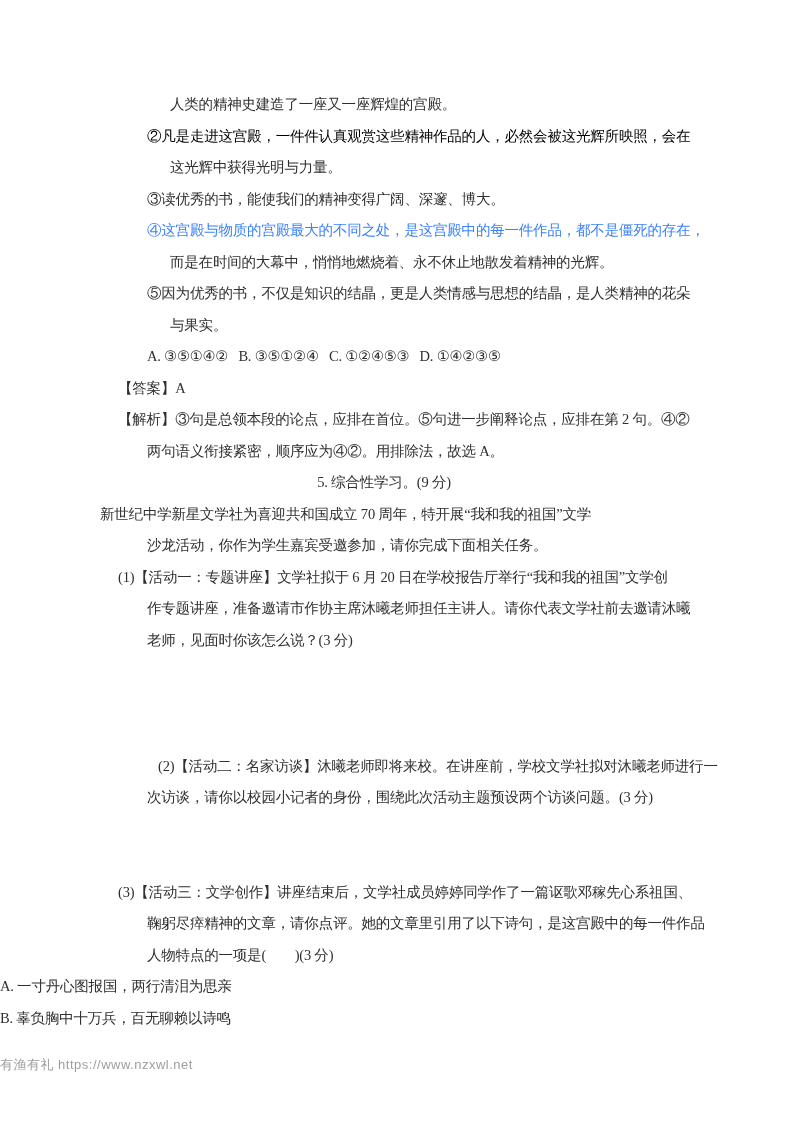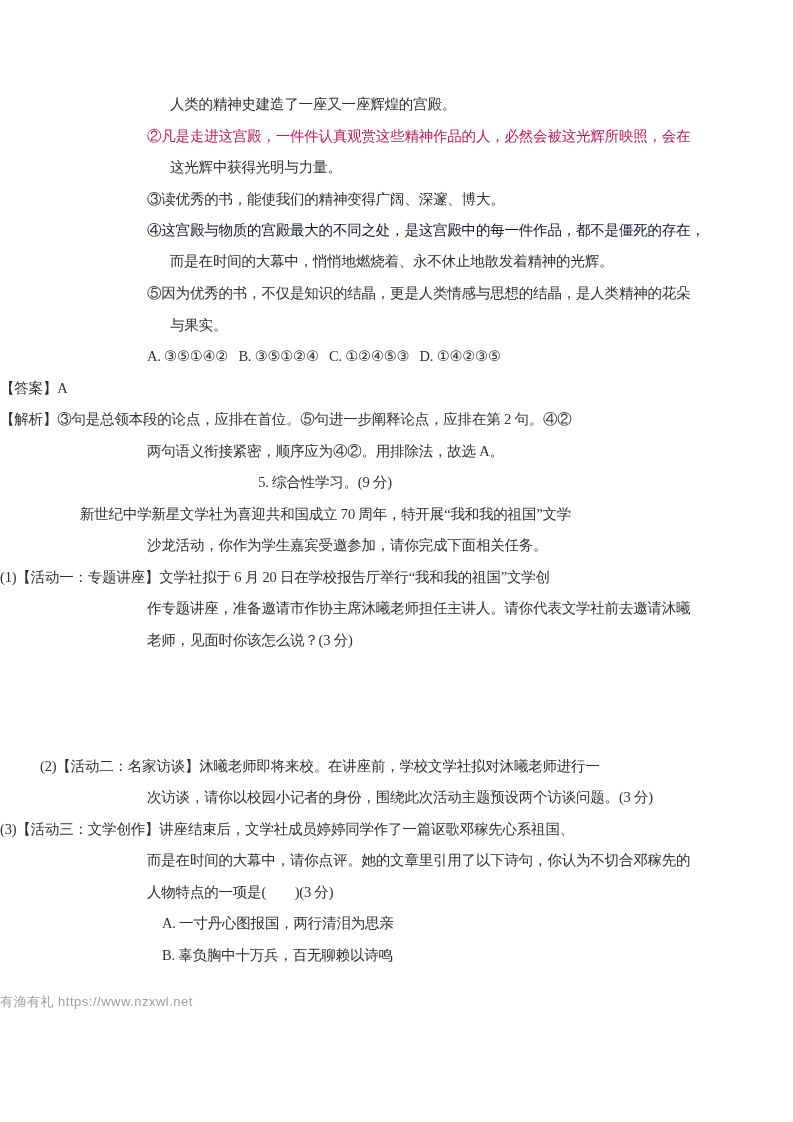--- a/index.html
+++ b/index.html
@@ -22,58 +22,58 @@
   }
   .line {
     font-size: 14.5px;
     letter-spacing: -0.2px;
     line-height: 31.5px;
     min-height: 31.5px;
     white-space: pre;
     color: #2f2f2f;
   }
   
-  .i0 { }  
+  .i0 { padding-left: 118px; }  
   .i1 { padding-left: 147px; }  
   .i2 { padding-left: 170px; }  
-  .i3 { padding-left: 80px; }  
-  .i4 { padding-left: 162px; }  
+  .i3 { padding-left: 100px; }  
+  .i4 { }  
   .footer {
     margin-top: 22px;
     font-family: "Liberation Sans", "DejaVu Sans", sans-serif;
     font-size: 13px;
     letter-spacing: 0.5px;
     color: #9e9e9e;
   }
 </style>
 </head>
 <body style="background: rgb(255, 255, 255);">
 
 <div class="doc">
   <div>
       <div class="line i2" style="color: rgb(47, 47, 47);">人类的精神史建造了一座又一座辉煌的宫殿。</div>
-      <div class="line i1" style="color: #be185d;">②凡是走进这宫殿，一件件认真观赏这些精神作品的人，必然会被这光辉所映照，会在</div>
+      <div class="line i1" style="color: #000000;">②凡是走进这宫殿，一件件认真观赏这些精神作品的人，必然会被这光辉所映照，会在</div>
       <div class="line i2" style="color: rgb(47, 47, 47);">这光辉中获得光明与力量。</div>
       <div class="line i1" style="color: rgb(47, 47, 47);">③读优秀的书，能使我们的精神变得广阔、深邃、博大。</div>
-      <div class="line i1" style="color: #0f172a; text-align: center;">④这宫殿与物质的宫殿最大的不同之处，是这宫殿中的每一件作品，都不是僵死的存在，</div>
-      <div class="line i2" style="color: rgb(47, 47, 47); font-family: Liberation Mono, monospace;">而是在时间的大幕中，悄悄地燃烧着、永不休止地散发着精神的光辉。</div>
+      <div class="line i1" style="color: #3b82f6; text-align: center;">④这宫殿与物质的宫殿最大的不同之处，是这宫殿中的每一件作品，都不是僵死的存在，</div>
+      <div class="line i2" style="color: rgb(47, 47, 47);">而是在时间的大幕中，悄悄地燃烧着、永不休止地散发着精神的光辉。</div>
       <div class="line i1" style="color: rgb(47, 47, 47);">⑤因为优秀的书，不仅是知识的结晶，更是人类情感与思想的结晶，是人类精神的花朵</div>
       <div class="line i2" style="color: rgb(47, 47, 47);">与果实。</div>
       <div class="line i1" style="color: rgb(47, 47, 47);">A. ③⑤①④②   B. ③⑤①②④   C. ①②④⑤③   D. ①④②③⑤</div>
       <div class="line i0" style="color: rgb(47, 47, 47);">【答案】A</div>
       <div class="line i0" style="color: rgb(47, 47, 47);">【解析】③句是总领本段的论点，应排在首位。⑤句进一步阐释论点，应排在第 2 句。④②</div>
       <div class="line i1" style="color: rgb(47, 47, 47);">两句语义衔接紧密，顺序应为④②。用排除法，故选 A。</div>
       <div class="line i0" style="color: rgb(47, 47, 47); text-align: center;">5. 综合性学习。(9 分)</div>
       <div class="line i3" style="color: rgb(47, 47, 47);">新世纪中学新星文学社为喜迎共和国成立 70 周年，特开展“我和我的祖国”文学</div>
       <div class="line i1" style="color: rgb(47, 47, 47);">沙龙活动，你作为学生嘉宾受邀参加，请你完成下面相关任务。</div>
       <div class="line i0" style="color: rgb(47, 47, 47); font-family: Liberation Serif, serif;">(1)【活动一：专题讲座】文学社拟于 6 月 20 日在学校报告厅举行“我和我的祖国”文学创</div>
       <div class="line i1" style="color: rgb(47, 47, 47); font-family: Liberation Serif, serif;">作专题讲座，准备邀请市作协主席沐曦老师担任主讲人。请你代表文学社前去邀请沐曦</div>
       <div class="line i1" style="color: rgb(47, 47, 47);">老师，见面时你该怎么说？(3 分)</div>
       <div class="line i0" style="margin-top: 94.5px; color: rgb(47, 47, 47); margin-left: 40px;">(2)【活动二：名家访谈】沐曦老师即将来校。在讲座前，学校文学社拟对沐曦老师进行一</div>
       <div class="line i1" style="color: rgb(47, 47, 47);">次访谈，请你以校园小记者的身份，围绕此次活动主题预设两个访谈问题。(3 分)</div>
-      <div class="line i0" style="color: rgb(47, 47, 47);">(3)【活动三：文学创作】讲座结束后，文学社成员婷婷同学作了一篇讴歌邓稼先心系祖国、</div>
-      <div class="line i1" style="color: rgb(47, 47, 47);">而是在时间的大幕中，请你点评。她的文章里引用了以下诗句，你认为不切合邓稼先的</div>
+      <div class="line i0" style="margin-top: 63px; color: rgb(47, 47, 47);">(3)【活动三：文学创作】讲座结束后，文学社成员婷婷同学作了一篇讴歌邓稼先心系祖国、</div>
+      <div class="line i1" style="color: rgb(47, 47, 47);">鞠躬尽瘁精神的文章，请你点评。她的文章里引用了以下诗句，是这宫殿中的每一件作品</div>
       <div class="line i1" style="color: rgb(47, 47, 47);">人物特点的一项是(　　)(3 分)</div>
       <div class="line i4" style="color: rgb(47, 47, 47);">A. 一寸丹心图报国，两行清泪为思亲</div>
       <div class="line i4" style="color: rgb(47, 47, 47);">B. 辜负胸中十万兵，百无聊赖以诗鸣</div>
     </div>
   <div class="footer" style="color: rgb(158, 158, 158);">有渔有礼 https://www.nzxwl.net</div>
 </div>
 
 </body></html>

